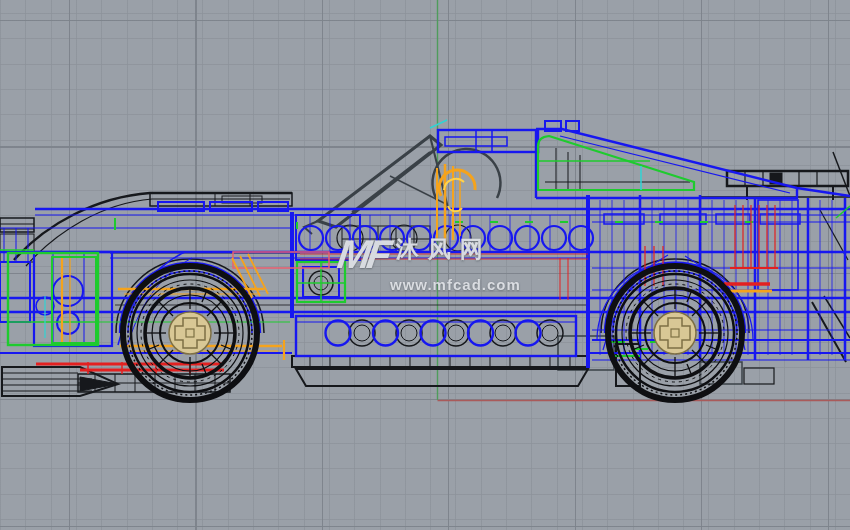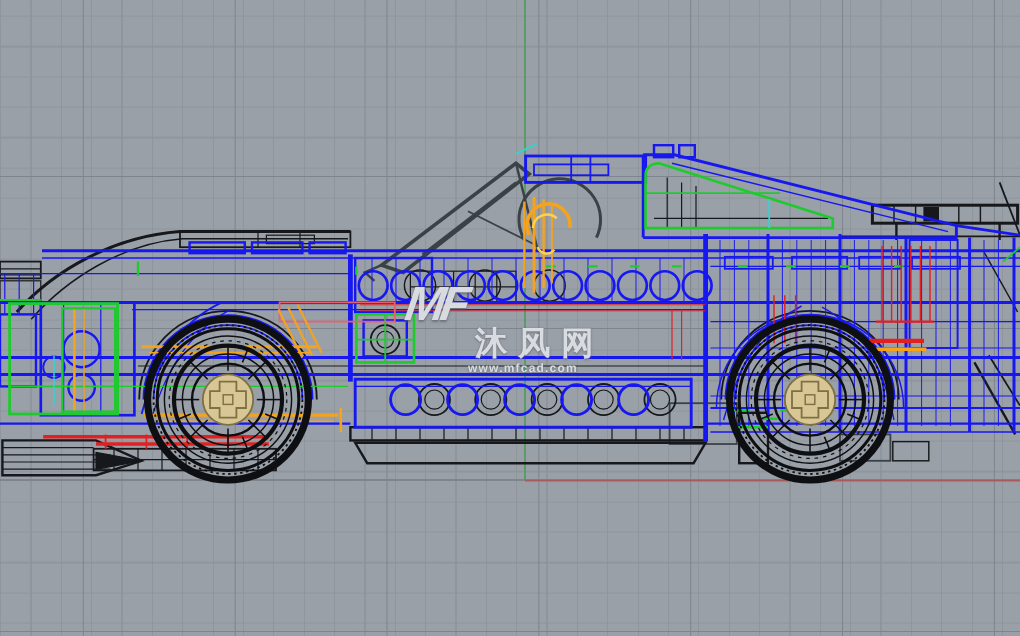--- a/index.html
+++ b/index.html
@@ -17,22 +17,22 @@
   svg{position:absolute;left:0;top:0;}
   .watermark{
     position:absolute;left:338px;top:234px;width:210px;height:60px;
     color:rgba(236,239,243,0.85);
     text-shadow:0 1px 2px rgba(88,93,100,.65), 0 0 1px rgba(120,124,130,.8);
     pointer-events:none; line-height:1;
   }
   .wm-row{display:flex;align-items:flex-start;}
   .wm-logo{font-style:italic;font-weight:900;font-size:40px;letter-spacing:-4px;
     transform:skewX(-8deg);margin-right:8px;}
-  .wm-title{font-weight:700;font-size:27px;letter-spacing:9px;padding-top:4px;white-space:nowrap;margin-top:35px;}
-  .wm-url{font-weight:700;font-size:10px;margin:3px 0 0 52px;letter-spacing:1px;}
+  .wm-title{font-weight:700;font-size:23px;letter-spacing:9px;padding-top:4px;white-space:nowrap;}
+  .wm-url{font-weight:700;font-size:15px;margin:3px 0 0 52px;letter-spacing:1px;}
 </style>
 </head>
 <body>
 
 <div class="viewport">
 
   <svg width="850" height="530" viewBox="0 0 850 530">
     <defs>
       <g id="wheel" fill="none">
         <circle r="67" stroke-width="6"></circle>

